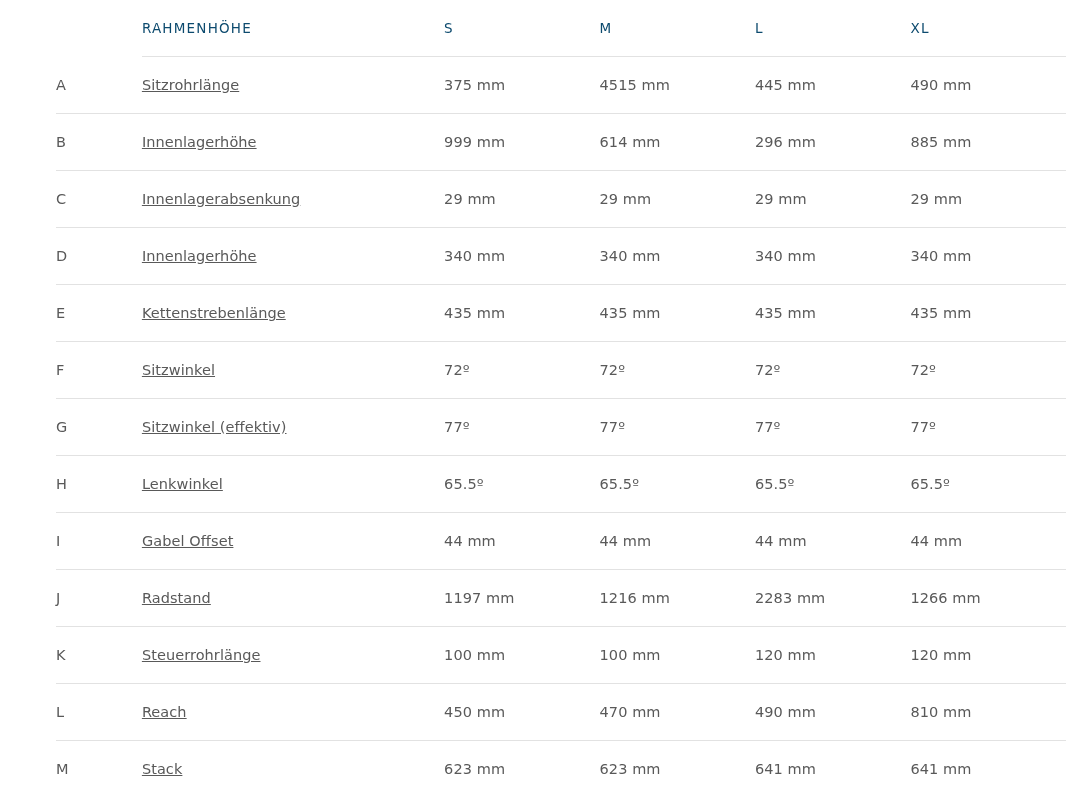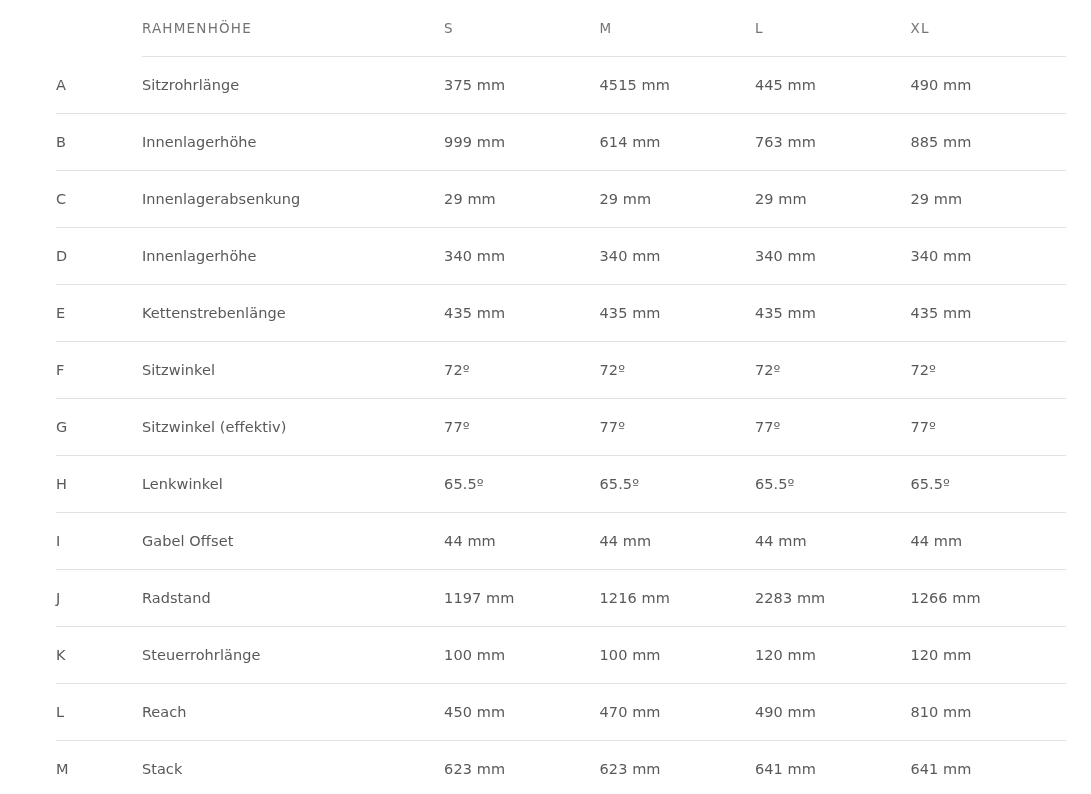--- a/index.html
+++ b/index.html
@@ -29,36 +29,37 @@
     text-align: left;
     vertical-align: middle;
     padding: 0;
     border-bottom: 1px solid #e2e2e2;
     font-weight: normal;
   }
   .geo-table thead th {
     height: 56px;
     font-size: 13.5px;
     letter-spacing: 0.09em;
-    color: #737373;
+    color: #0c4a6e;
     text-transform: uppercase;
   }
   .geo-table tbody td {
     height: 56px;
     font-size: 14.5px;
     color: #595959;
     letter-spacing: 0.005em;
   }
   .cell-letter {
     font-size: 14px;
     color: #6b6b6b;
     padding-left: 2px;
   }
   .cell-name {
     color: #4e4e4e;
+    text-decoration: underline;
   }
   .hdr-letter { border-bottom-color: transparent !important; }
   .geo-table thead th.hdr-name,
   .geo-table thead th.hdr-size { border-bottom: 1px solid #e2e2e2; }
   .geo-table tbody tr:last-child td { border-bottom: 1px solid #e2e2e2; }
 </style>
 </head>
 <body>
 
 <table class="geo-table">
@@ -87,21 +88,21 @@
         <td class="cell-value">375 mm</td>
         <td class="cell-value">4515 mm</td>
         <td class="cell-value">445 mm</td>
         <td class="cell-value">490 mm</td>
       </tr>
       <tr>
         <td class="cell-letter">B</td>
         <td class="cell-name">Innenlagerhöhe</td>
         <td class="cell-value">999 mm</td>
         <td class="cell-value">614 mm</td>
-        <td class="cell-value">763 mm</td>
+        <td class="cell-value">296 mm</td>
         <td class="cell-value">885 mm</td>
       </tr>
       <tr>
         <td class="cell-letter">C</td>
         <td class="cell-name">Innenlagerabsenkung</td>
         <td class="cell-value">29 mm</td>
         <td class="cell-value">29 mm</td>
         <td class="cell-value">29 mm</td>
         <td class="cell-value">29 mm</td>
       </tr>

